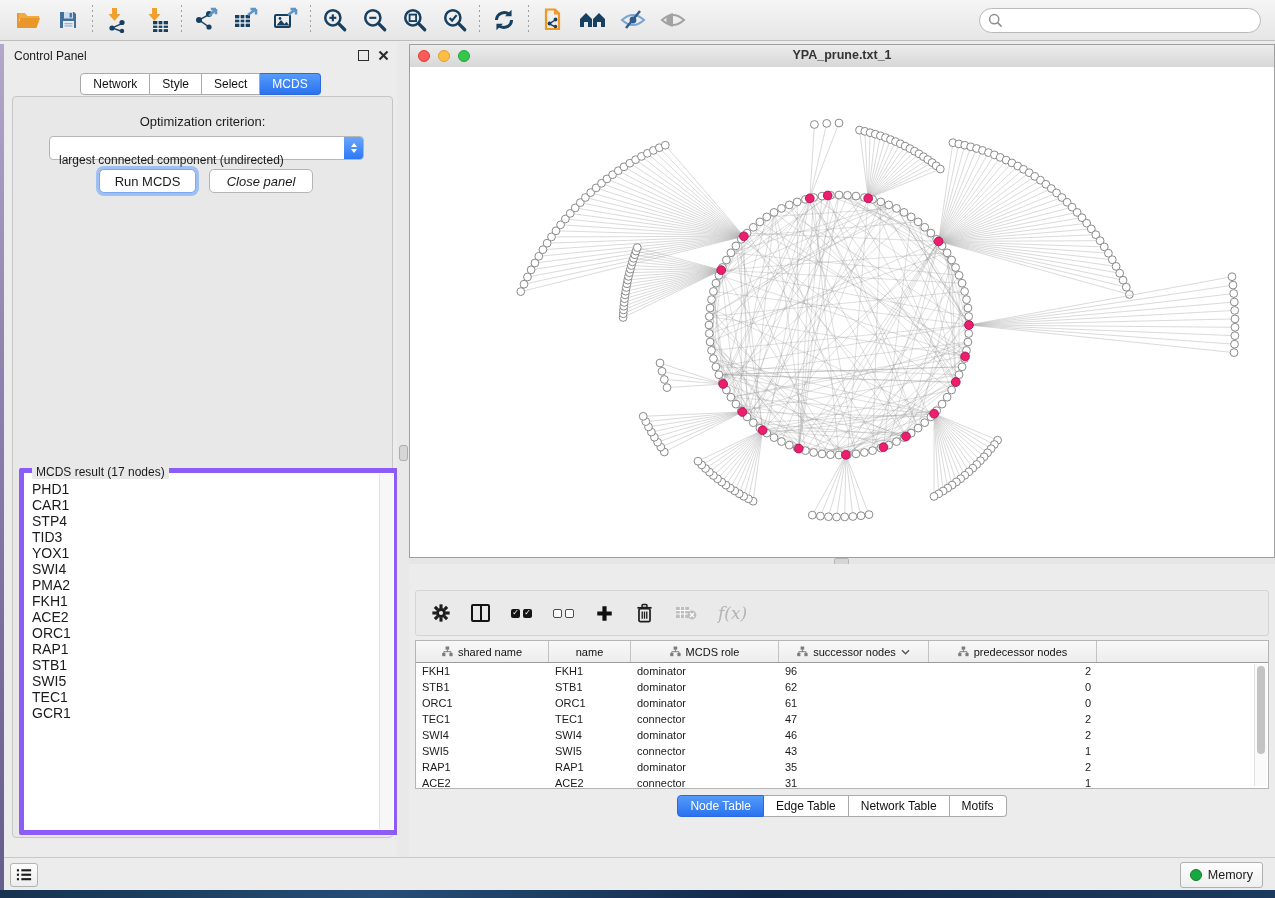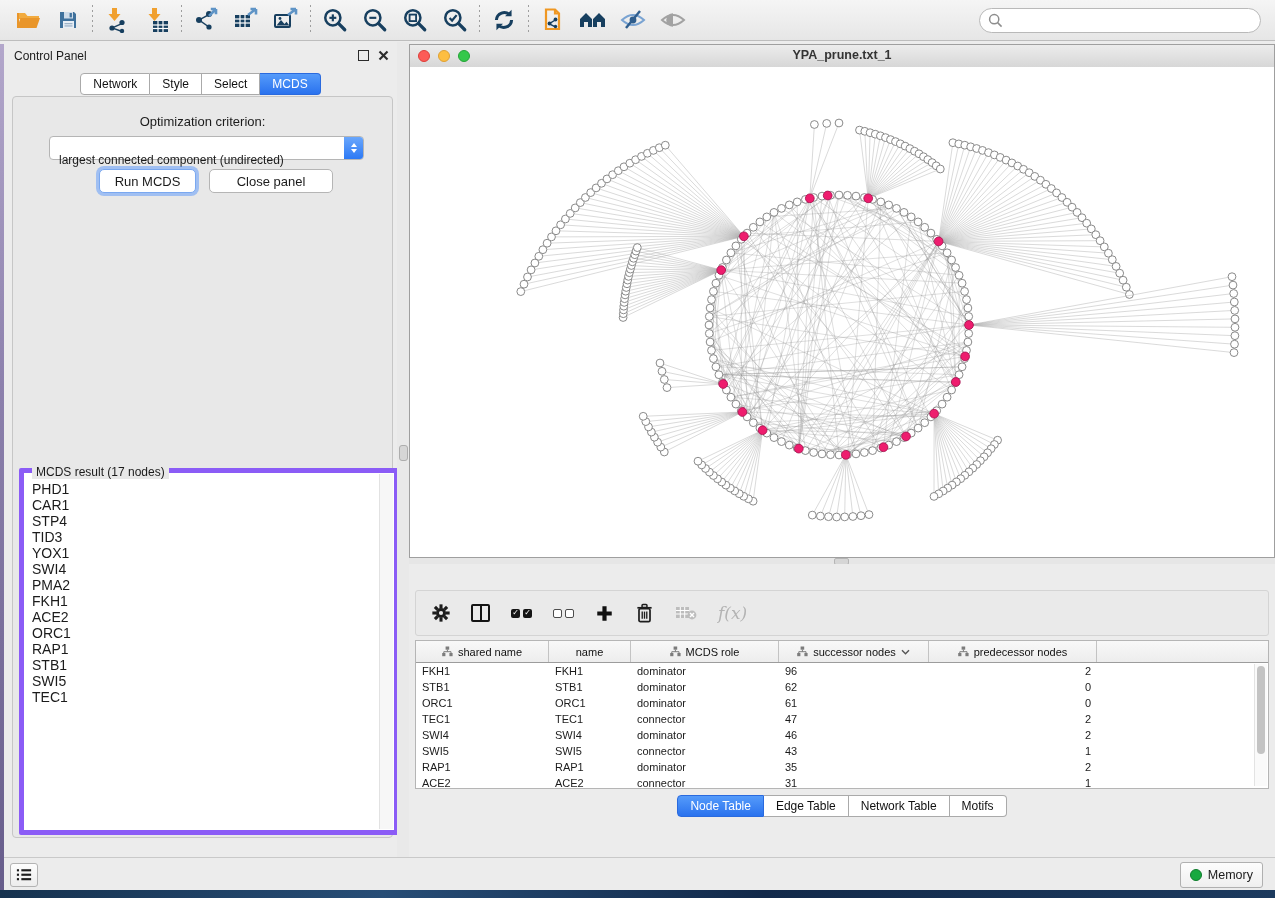--- a/index.html
+++ b/index.html
@@ -47,21 +47,21 @@
   #criterion-select{position:absolute;left:36px;top:39px;width:315px;height:24px;background:#fff;
     border:1px solid #b5b5b5;border-radius:4px;display:flex;align-items:center;box-sizing:border-box;}
   #criterion-select .sel-text{flex:1;font-size:12px;padding-left:9px;white-space:nowrap;overflow:hidden;margin-top:24px;}
   #criterion-select .stepper{width:19px;align-self:stretch;border-radius:0 3px 3px 0;
     background:linear-gradient(#6aa7fc,#2c79f5);display:flex;flex-direction:column;align-items:center;justify-content:center;gap:2px;}
   .chev-up{width:0;height:0;border-left:3.5px solid transparent;border-right:3.5px solid transparent;border-bottom:4.5px solid #fff;}
   .chev-dn{width:0;height:0;border-left:3.5px solid transparent;border-right:3.5px solid transparent;border-top:4.5px solid #fff;}
   .push-btn{position:absolute;height:24px;background:#fff;border:1px solid #b5b5b5;border-radius:5px;
     font-size:13px;display:flex;align-items:center;justify-content:center;box-sizing:border-box;}
   #run-btn{left:86px;top:72px;width:97px;border-color:#7aa8f0;box-shadow:0 0 0 3px rgba(88,150,251,.5);}
-  #closepanel-btn{left:196px;top:72px;width:124px;}
+  #closepanel-btn{left:196px;top:72px;width:104px;font-style:italic;}
   #mcds-fieldset{position:absolute;left:6px;width:370px;top:371px;bottom:2px;
     border:5px solid #8b5cf6;background:#fff;border-radius:2px;}
   #mcds-legend{position:absolute;top:-8px;left:8px;background:#e8e8e8;padding:0 4px;font-size:12px;}
   #mcds-list{position:absolute;left:1px;right:14px;top:6px;bottom:1px;overflow:hidden;
     font-size:14px;line-height:16px;padding:2px 8px 0 7px;}
   #mcds-scroll{position:absolute;top:1px;bottom:1px;right:1px;width:13px;background:#f7f7f7;border-left:1px solid #e2e2e2;}
   
   #network-window{position:absolute;left:0;top:2px;right:0;height:514px;border:1px solid #9f9f9f;box-sizing:border-box;background:#fff;}
   #net-titlebar{height:22px;background:linear-gradient(#ececec,#d7d7d7);border-bottom:1px solid #b2b2b2;position:relative;}
   .lights{position:absolute;left:8px;top:5px;display:flex;gap:8px;}
@@ -310,20 +310,21 @@
           <div>YOX1</div>
           <div>SWI4</div>
           <div>PMA2</div>
           <div>FKH1</div>
           <div>ACE2</div>
           <div>ORC1</div>
           <div>RAP1</div>
           <div>STB1</div>
           <div>SWI5</div>
           <div>TEC1</div>
+          <div>GCR1</div>
         </div>
       <div id="mcds-scroll"></div>
     </div>
   </div>
 </div>
 
 <div id="v-splitter">
     <div class="grip"></div>
   </div>
 

